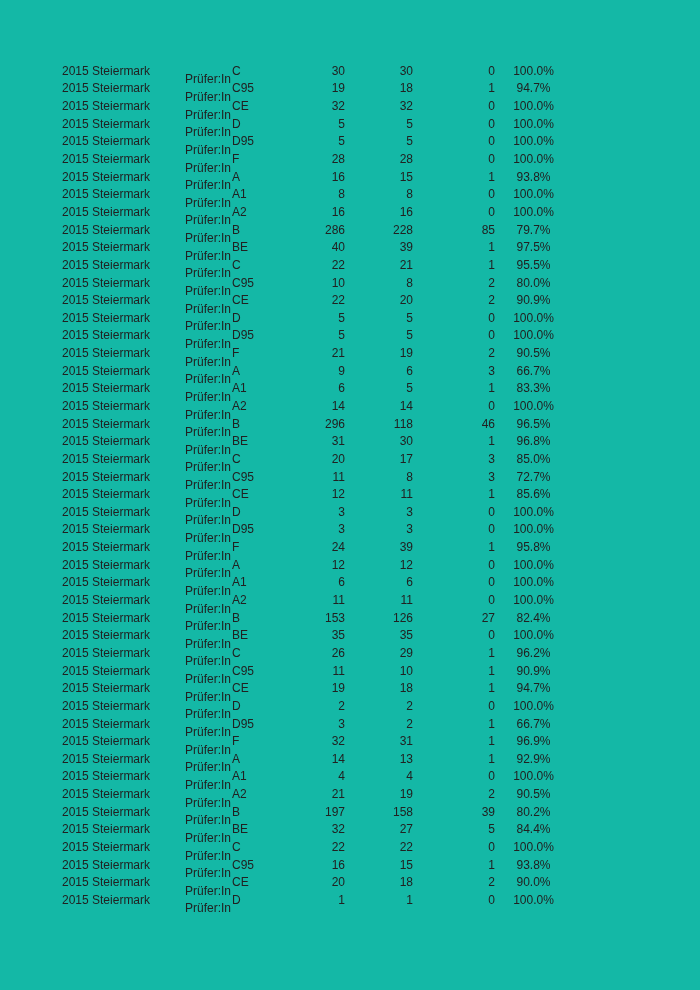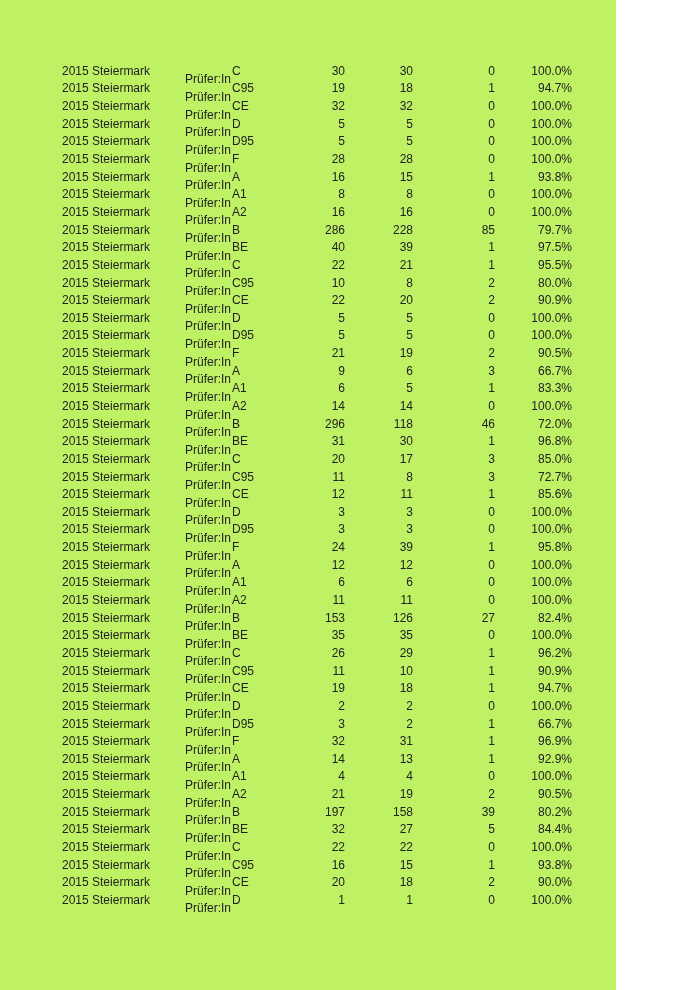--- a/index.html
+++ b/index.html
@@ -5,23 +5,23 @@
   html, body { margin: 0; padding: 0; }
   body {
     width: 700px;
     height: 990px;
     background: #ffffff;
     font-family: "Liberation Sans", sans-serif;
     overflow: hidden;
   }
   .page {
     position: relative;
-    width: 616px;
+    width: 700px;
     height: 990px;
-    background: #bef264;
+    background: #14b8a6;
   }
   .results-table {
     position: absolute;
     top: 62px;
     left: 0;
     font-size: 12px;
     color: #212121;
   }
   .row {
     display: flex;
@@ -29,21 +29,21 @@
     height: 17.65px;
     padding-left: 62px;
     white-space: nowrap;
   }
   .c1 { width: 123px; text-align: left; }
   .c2 { width: 47px;  text-align: left; margin-top: 17px; }
   .c3 { width: 30px;  text-align: left; }
   .c4 { width: 83px;  text-align: right; }
   .c5 { width: 68px;  text-align: right; }
   .c6 { width: 82px;  text-align: right; }
-  .c7 { width: 77px;  text-align: right; }
+  .c7 { width: 77px;  text-align: center; }
 </style>
 </head>
 <body style="background: rgb(255, 255, 255);">
 
 <main class="page">
   <section class="results-table" style="color: rgb(33, 33, 33);">
   <div class="row">
     <span class="c1">2015 Steiermark</span>
     <span class="c2">Prüfer:In</span>
     <span class="c3">C</span>
@@ -243,21 +243,21 @@
     <span class="c7">100.0%</span>
   </div>
 
   <div class="row">
     <span class="c1">2015 Steiermark</span>
     <span class="c2">Prüfer:In</span>
     <span class="c3">B</span>
     <span class="c4">296</span>
     <span class="c5">118</span>
     <span class="c6">46</span>
-    <span class="c7">72.0%</span>
+    <span class="c7">96.5%</span>
   </div>
 
   <div class="row">
     <span class="c1">2015 Steiermark</span>
     <span class="c2">Prüfer:In</span>
     <span class="c3">BE</span>
     <span class="c4">31</span>
     <span class="c5">30</span>
     <span class="c6">1</span>
     <span class="c7">96.8%</span>

